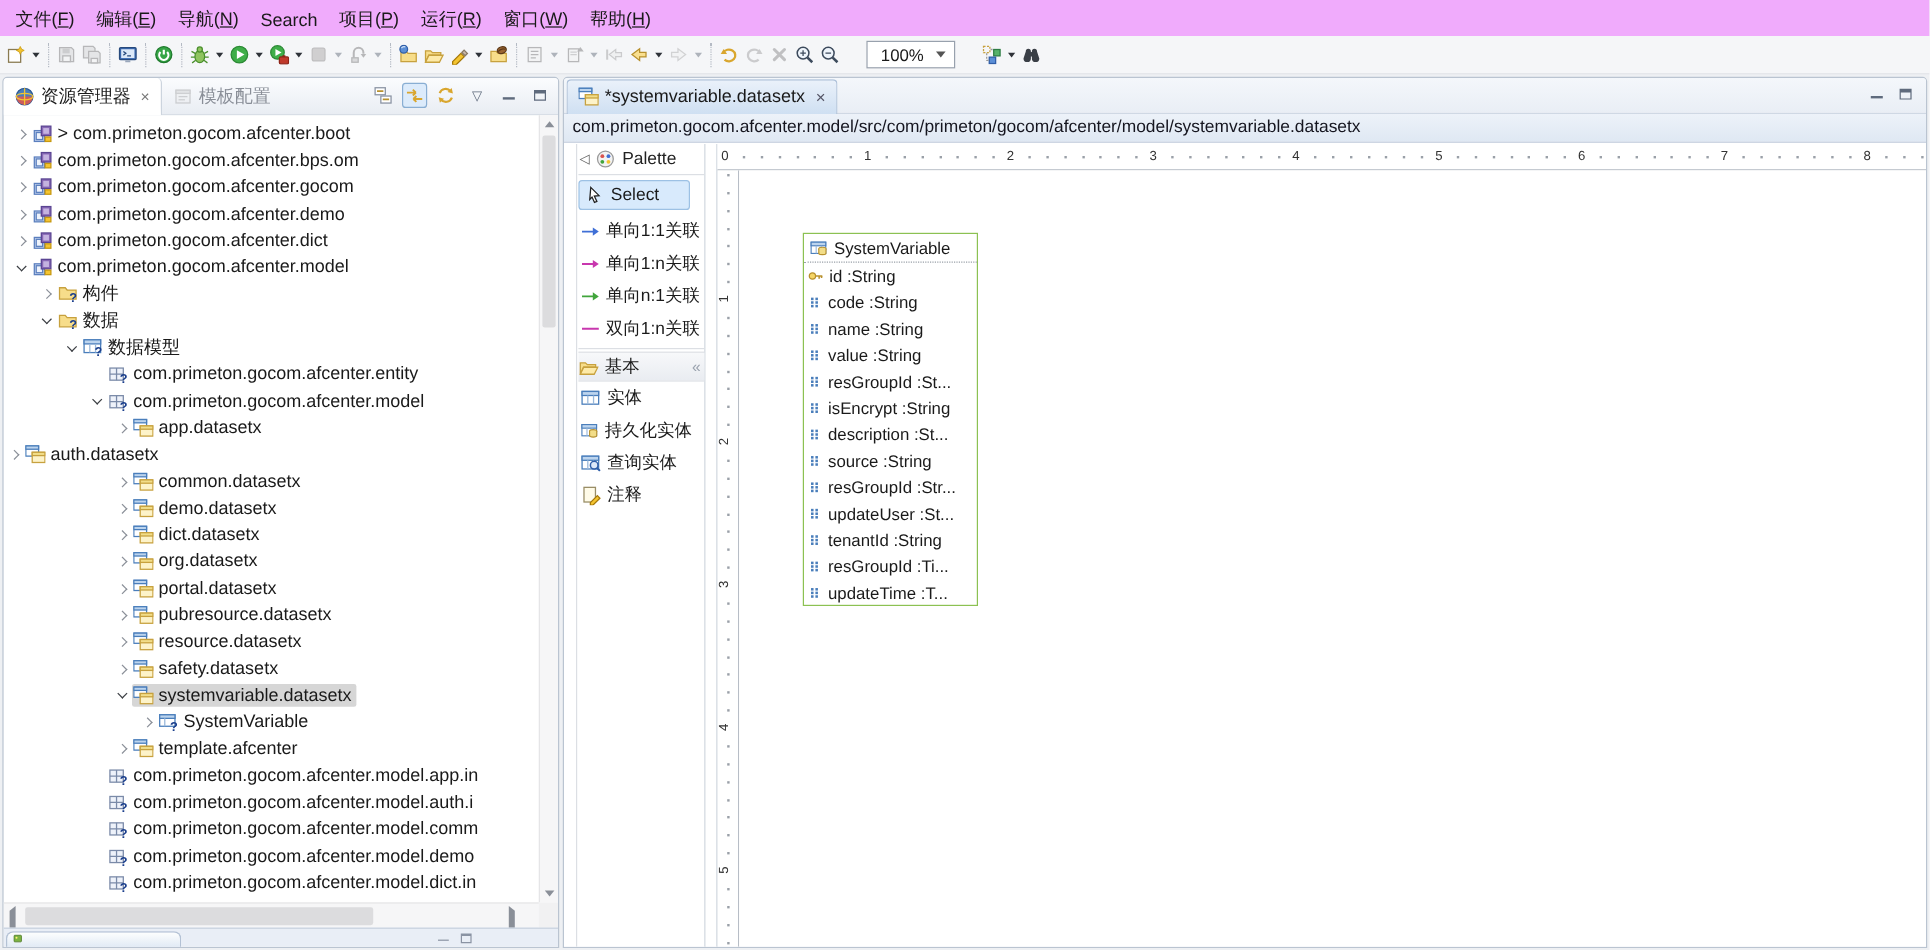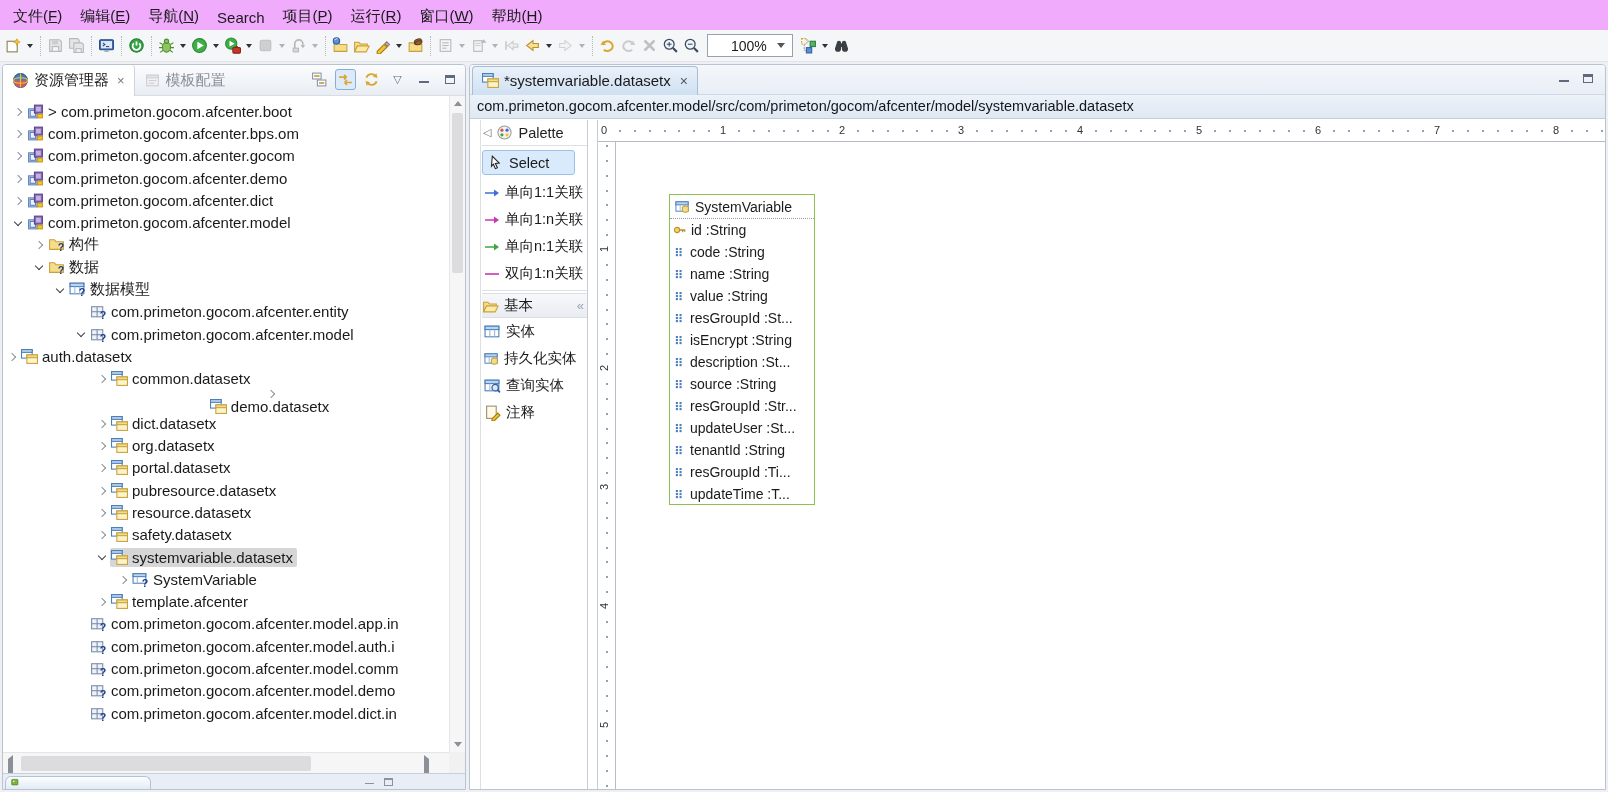--- a/index.html
+++ b/index.html
@@ -9,21 +9,21 @@
 
 #menubar{height:30px;display:flex;align-items:flex-end;background:#f0abfc;padding-left:4px}
 .menu-item{padding:4px 9px;font-size:15px;white-space:nowrap}
 
 #toolbar{height:32px;display:flex;align-items:center;background:#f5f6f8;border-bottom:1px solid #e1e3e8;padding-left:3px}
 .tbtn{display:flex;align-items:center;height:24px;padding:0 2px;border-radius:3px}
 .tbtn.dis .icn{filter:grayscale(.95);opacity:.42}
 .tsep{width:0;height:20px;margin:0 4px;border-left:1px dotted #b4bac4}
 .dd{width:0;height:0;border-left:3.5px solid transparent;border-right:3.5px solid transparent;border-top:4.5px solid #2e3238;margin:0 3px}
 .dd.dis{border-top-color:#aeb3bb}
-.combo{display:flex;align-items:center;border:1px solid #98a1ad;background:#fff;height:23px;margin:0 5px;padding-left:23px;font-size:14px;min-width:64px}
+.combo{display:flex;align-items:center;border:1px solid #98a1ad;background:#fff;height:23px;margin:0 20px;padding-left:11px;font-size:14px;min-width:64px}
 .combo .chev{width:0;height:0;border-left:4px solid transparent;border-right:4px solid transparent;border-top:5px solid #555;margin:0 7px 0 10px}
 
 #workbench{display:flex;gap:3px;padding:2px;height:730px}
 #left-panel{width:464px;flex:0 0 auto;position:relative;background:#fff;border:1px solid #bac4d1;border-radius:4px 4px 0 0;overflow:hidden}
 #left-tabs{height:31px;display:flex;align-items:center;background:linear-gradient(#fbfcfe,#e9edf3);border-bottom:1px solid #d8dee6}
 .vtab{display:flex;align-items:center;gap:5px;height:31px;padding:0 9px;font-size:15px;white-space:nowrap}
 .vtab.active{background:#fff;border-right:1px solid #ccd4de;border-radius:4px 4px 0 0}
 .vtab.inactive{color:#8a8f98}
 .vtab.inactive .icn{filter:grayscale(1);opacity:.55}
 .vtab .x{color:#777;font-size:13px;margin-left:3px}
@@ -597,53 +597,69 @@
                 <svg width="17" height="17" viewBox="0 0 16 16">
                   <rect x="1.5" y="3.5" width="10.5" height="9.5" fill="#eef2fa" stroke="#7a8aa8"></rect>
                   <line x1="6.7" y1="3.5" x2="6.7" y2="13" stroke="#7a8aa8"></line>
                   <line x1="1.5" y1="8.2" x2="12" y2="8.2" stroke="#7a8aa8"></line>
                   <text x="9.2" y="15.5" font-size="10" font-weight="bold" fill="#1a3e8c" font-family="Liberation Sans">?</text>
                 </svg>
               </span>
               <span class="tlabel">com.primeton.gocom.afcenter.model</span>
             </span>
           </div>
-          <div class="trow" style="">
+          <div class="trow" style="padding-left: 90px;">
             <span class="chev">
               <i></i>
             </span>
             <span class="selwrap">
               <span class="icn ticn">
                 <svg width="17" height="17" viewBox="0 0 16 16">
                   <rect x="0.5" y="1.5" width="10" height="8" fill="#fff" stroke="#4a7ebb"></rect>
                   <rect x="0.5" y="1.5" width="10" height="2.6" fill="#bcd4ee" stroke="#4a7ebb"></rect>
                   <rect x="5.5" y="6.5" width="10" height="8" fill="#fdf3c9" stroke="#c7a13e"></rect>
                   <rect x="5.5" y="6.5" width="10" height="2.6" fill="#f2dd88" stroke="#c7a13e"></rect>
                 </svg>
               </span>
-              <span class="tlabel">auth.datasetx</span>
-            </span>
-          </div>
-          <div class="trow" style="padding-left: 90px;">
+              <span class="tlabel">app.datasetx</span>
+            </span>
+          </div>
+          <div class="trow" style="">
             <span class="chev">
               <i></i>
             </span>
             <span class="selwrap">
               <span class="icn ticn">
                 <svg width="17" height="17" viewBox="0 0 16 16">
                   <rect x="0.5" y="1.5" width="10" height="8" fill="#fff" stroke="#4a7ebb"></rect>
                   <rect x="0.5" y="1.5" width="10" height="2.6" fill="#bcd4ee" stroke="#4a7ebb"></rect>
                   <rect x="5.5" y="6.5" width="10" height="8" fill="#fdf3c9" stroke="#c7a13e"></rect>
                   <rect x="5.5" y="6.5" width="10" height="2.6" fill="#f2dd88" stroke="#c7a13e"></rect>
                 </svg>
               </span>
+              <span class="tlabel">auth.datasetx</span>
+            </span>
+          </div>
+          <div class="trow" style="padding-left: 90px;">
+            <span class="chev">
+              <i></i>
+            </span>
+            <span class="selwrap">
+              <span class="icn ticn">
+                <svg width="17" height="17" viewBox="0 0 16 16">
+                  <rect x="0.5" y="1.5" width="10" height="8" fill="#fff" stroke="#4a7ebb"></rect>
+                  <rect x="0.5" y="1.5" width="10" height="2.6" fill="#bcd4ee" stroke="#4a7ebb"></rect>
+                  <rect x="5.5" y="6.5" width="10" height="8" fill="#fdf3c9" stroke="#c7a13e"></rect>
+                  <rect x="5.5" y="6.5" width="10" height="2.6" fill="#f2dd88" stroke="#c7a13e"></rect>
+                </svg>
+              </span>
               <span class="tlabel">common.datasetx</span>
             </span>
           </div>
-          <div class="trow" style="padding-left: 90px; flex-direction: column;">
+          <div class="trow" style="padding-left: 90px;">
             <span class="chev">
               <i></i>
             </span>
             <span class="selwrap">
               <span class="icn ticn">
                 <svg width="17" height="17" viewBox="0 0 16 16">
                   <rect x="0.5" y="1.5" width="10" height="8" fill="#fff" stroke="#4a7ebb"></rect>
                   <rect x="0.5" y="1.5" width="10" height="2.6" fill="#bcd4ee" stroke="#4a7ebb"></rect>
                   <rect x="5.5" y="6.5" width="10" height="8" fill="#fdf3c9" stroke="#c7a13e"></rect>
                   <rect x="5.5" y="6.5" width="10" height="2.6" fill="#f2dd88" stroke="#c7a13e"></rect>

